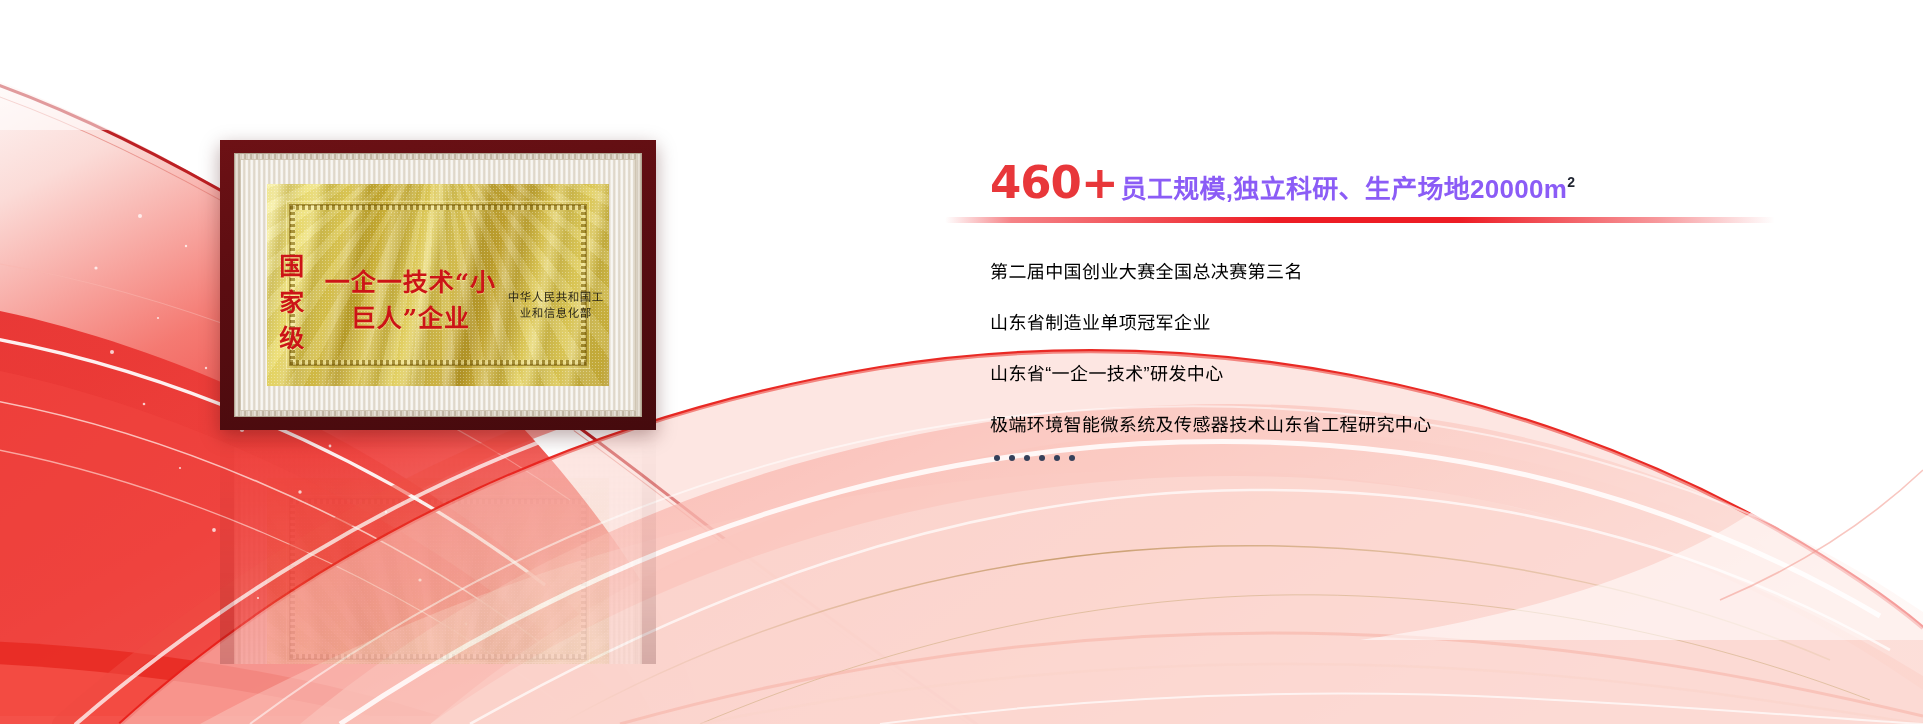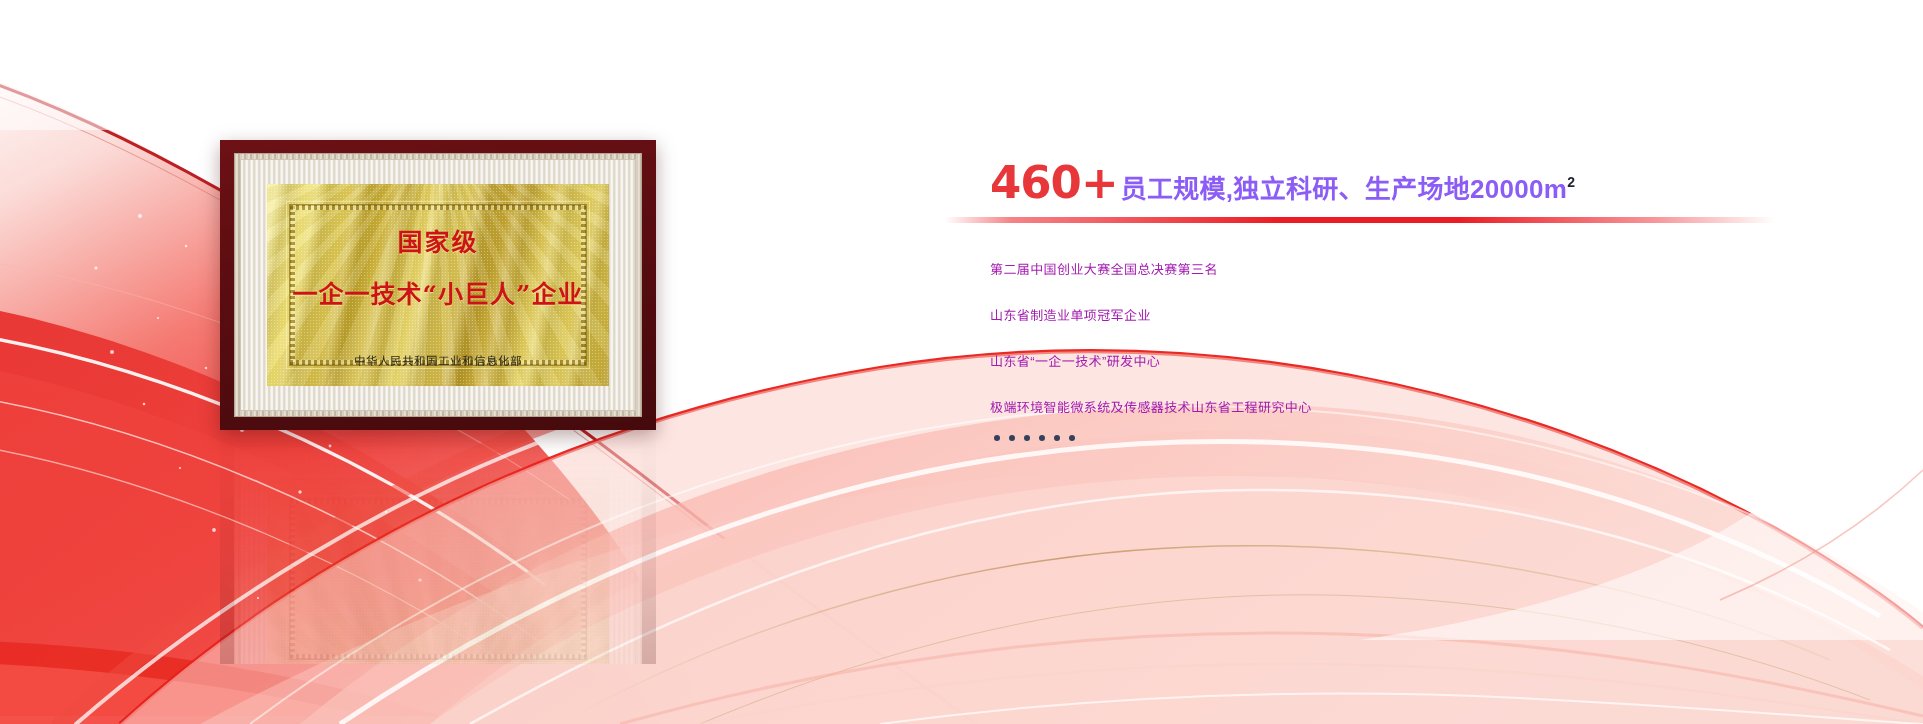--- a/index.html
+++ b/index.html
@@ -111,24 +111,24 @@
         rgba(120,94,12,.55) 0 3px, rgba(255,247,190,.45) 3px 6px) bottom / 100% 5px no-repeat,
       repeating-linear-gradient(0deg,
         rgba(120,94,12,.55) 0 3px, rgba(255,247,190,.45) 3px 6px) left / 5px 100% no-repeat,
       repeating-linear-gradient(0deg,
         rgba(120,94,12,.55) 0 3px, rgba(255,247,190,.45) 3px 6px) right / 5px 100% no-repeat;
   }
   .plaque-text {
     position: absolute;
     inset: 0;
     display: flex;
-    flex-direction: column;
-    align-items: center;
+    flex-direction: row;
+    align-items: flex-start;
     justify-content: flex-start;
-    padding-top: 38px;
+    padding-top: 62px;
     box-sizing: border-box;
     text-align: center;
   }
   .plaque-title-1 {
     font-family: "DejaVu Serif", "Liberation Serif", serif;
     font-weight: 700;
     font-size: 25px;
     color: #cc1417;
     letter-spacing: 2px;
     text-shadow: 0 1px 0 rgba(255,240,160,.6);
@@ -228,22 +228,22 @@
     border-radius: 3px;
   }
   #honor-list {
     margin: 0;
     padding: 0;
     list-style: none;
     margin-top: 40px;
   }
   #honor-list li {
     font-family: "Liberation Sans", "DejaVu Sans", sans-serif;
-    font-size: 13px;
-    color: #a21caf;
+    font-size: 18px;
+    color: #000000;
     line-height: 1;
     margin-bottom: 33px;
     letter-spacing: .4px;
     white-space: nowrap;
   }
   #honor-ellipsis {
     display: flex;
     gap: 9px;
     margin-top: -12px;
     margin-left: 4px;

